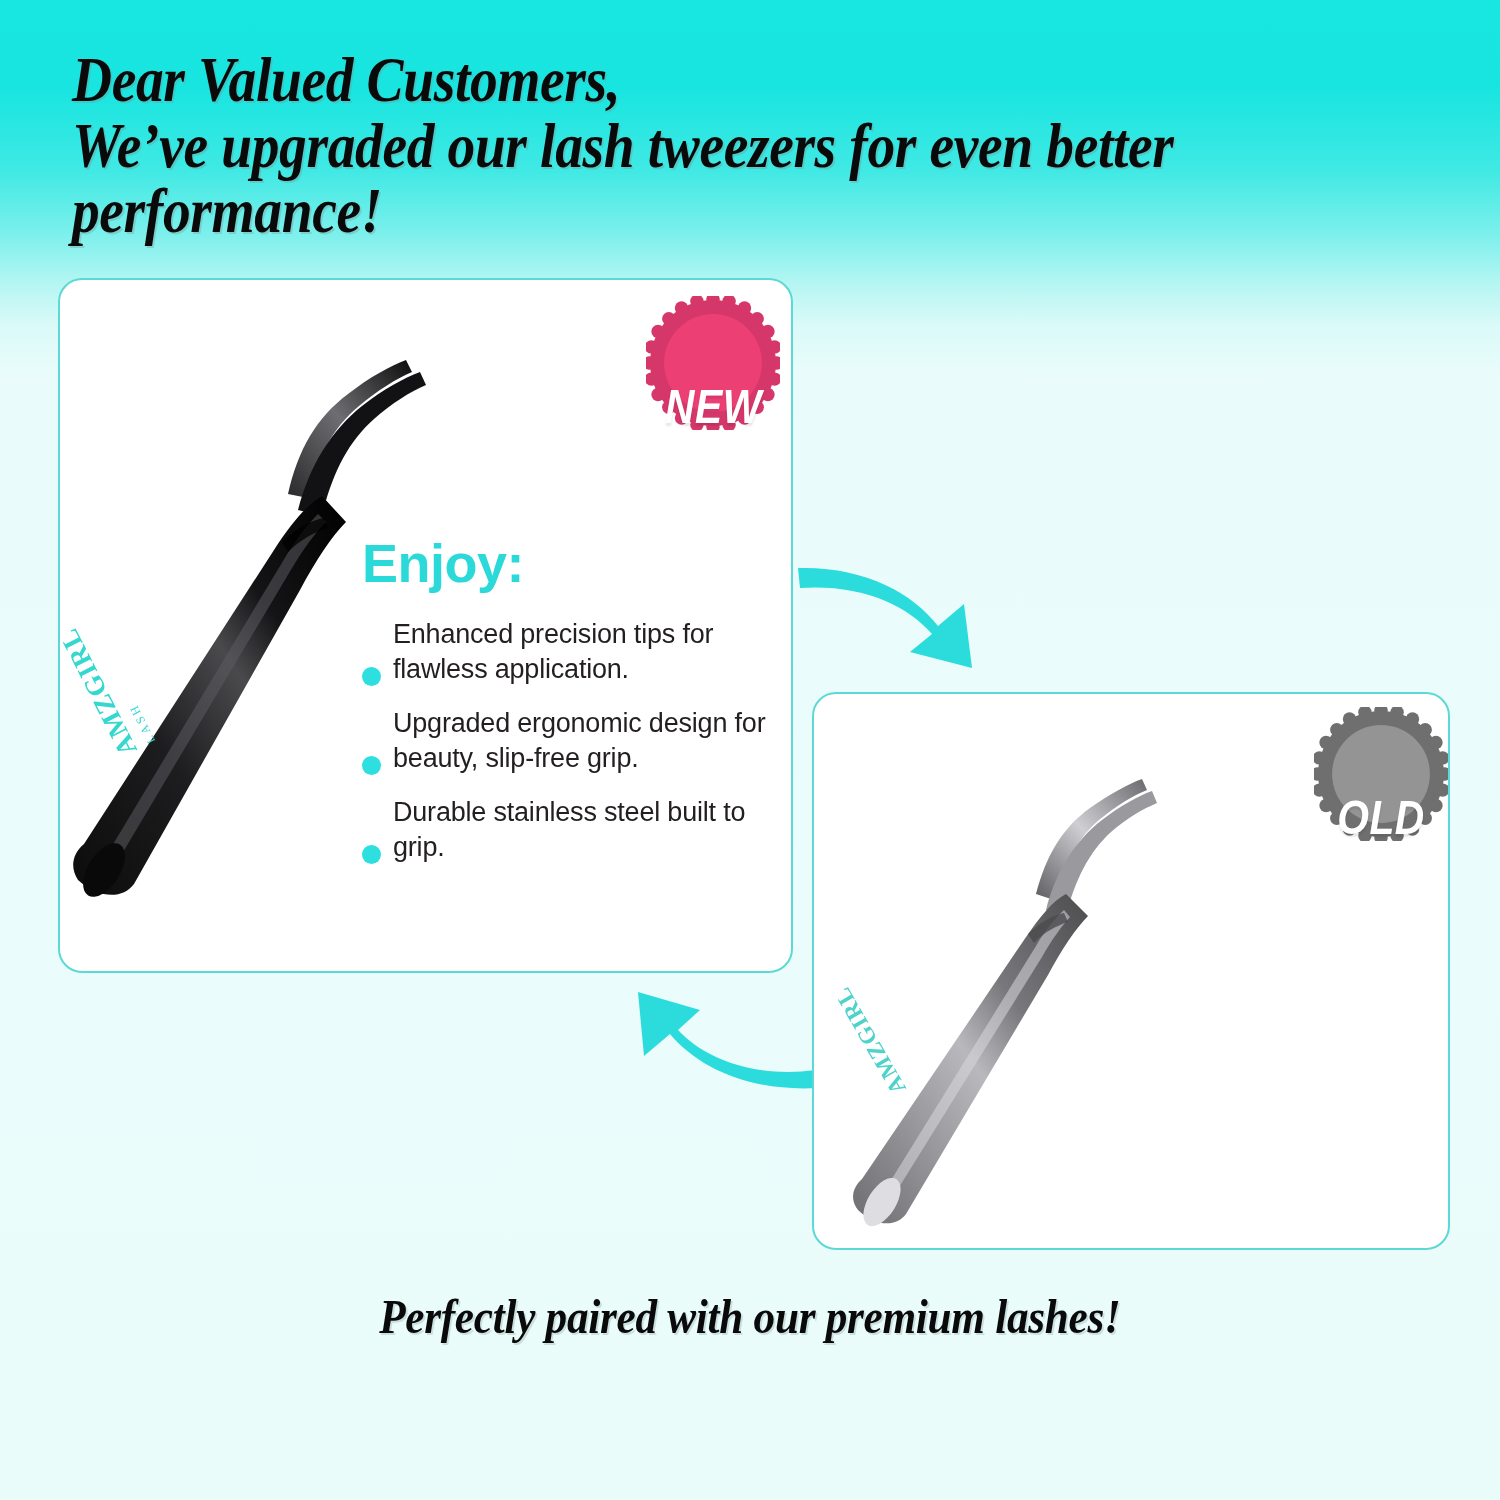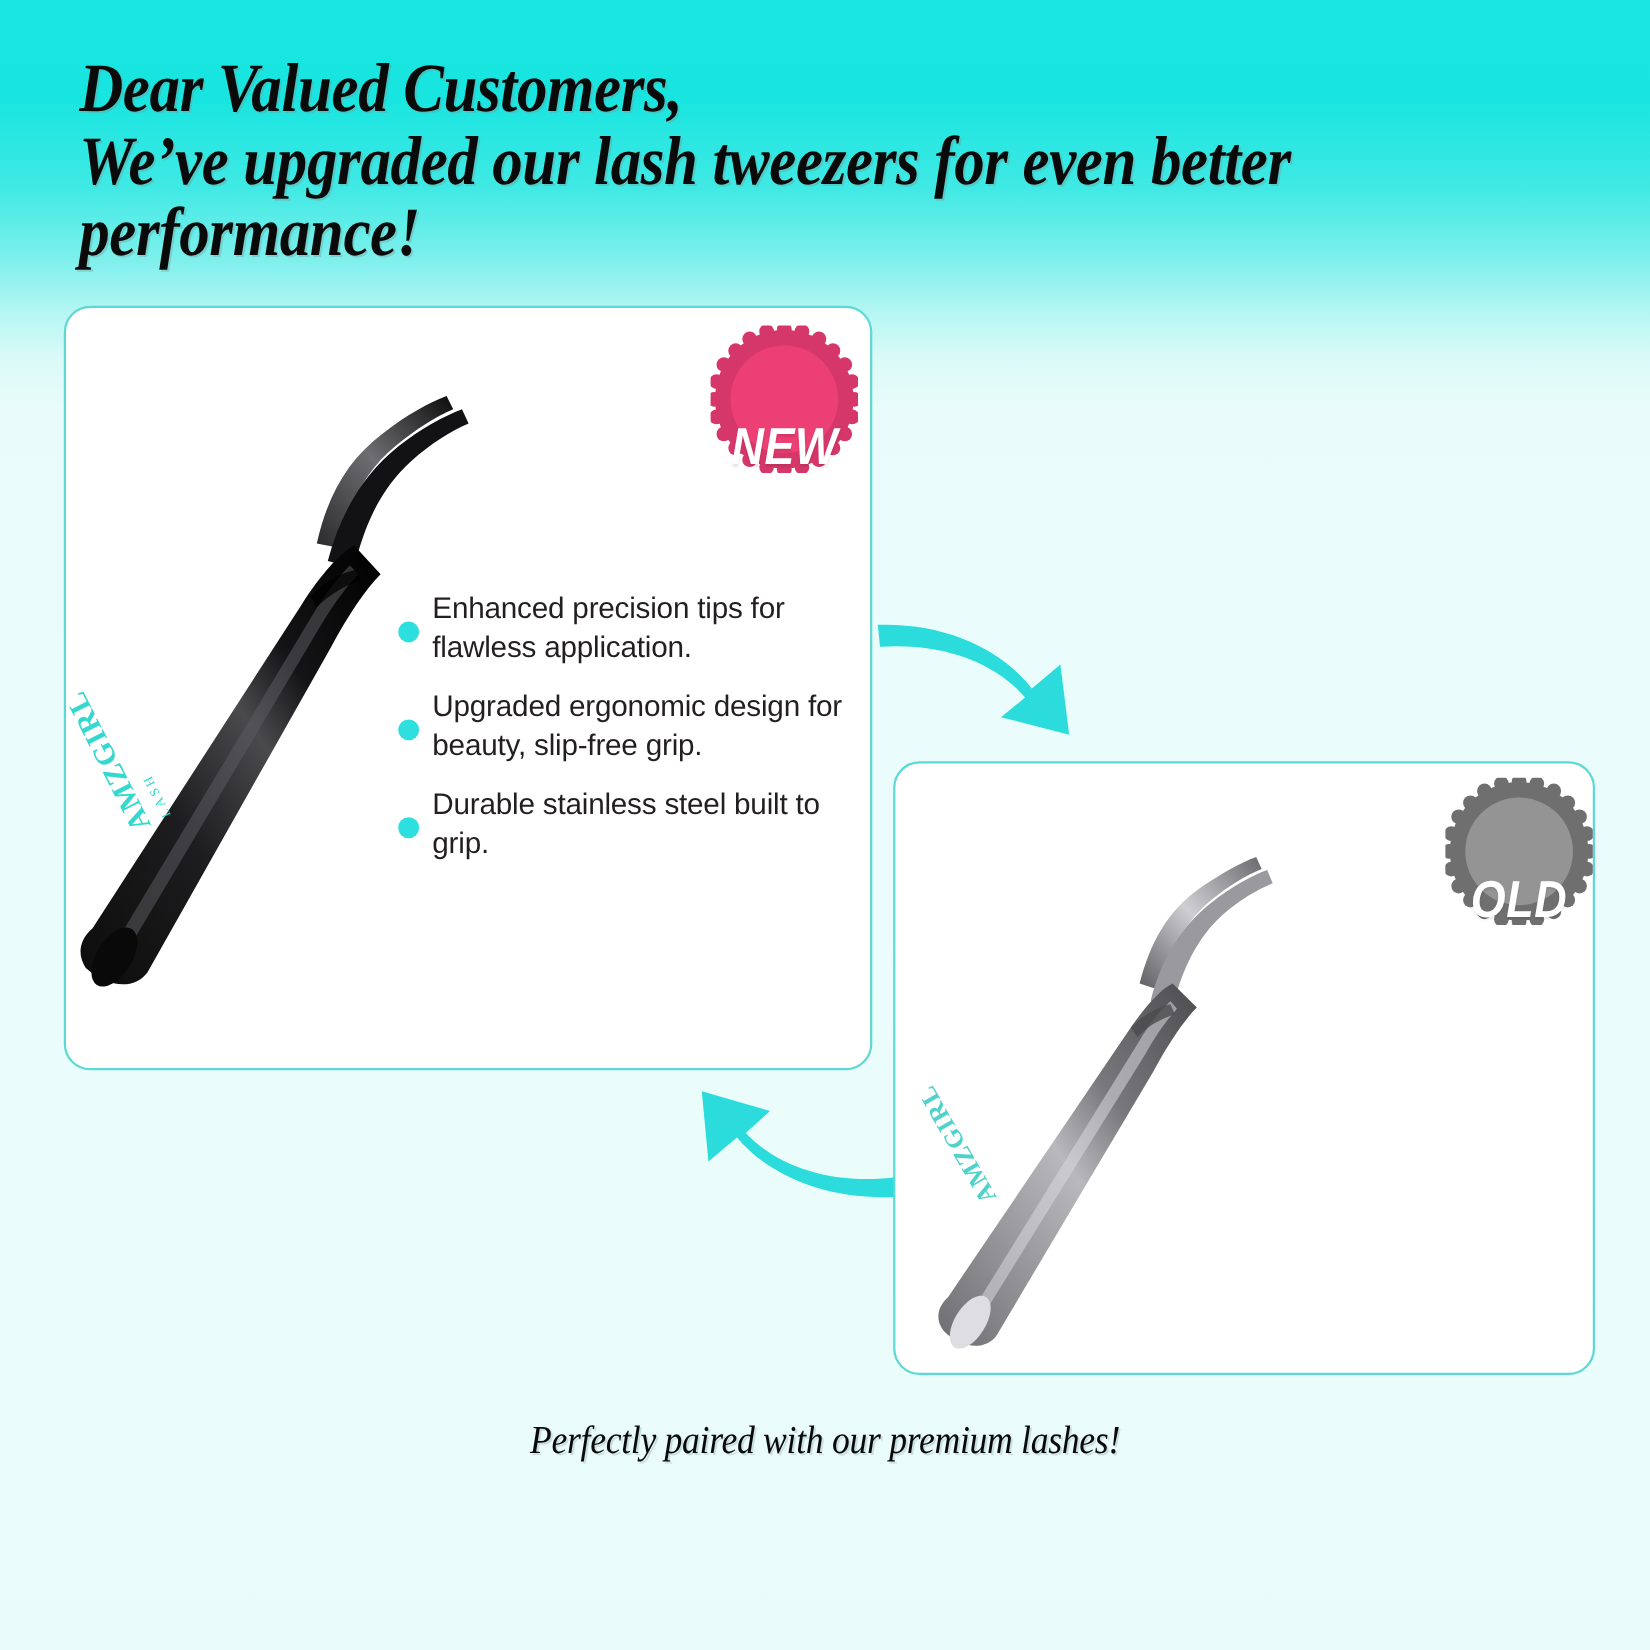--- a/index.html
+++ b/index.html
@@ -163,21 +163,21 @@
     font-size: 54px;
     font-weight: bold;
     color: #2BD9D9;
     letter-spacing: -0.5px;
     line-height: 1;
     margin-bottom: 27px;
   }
   .bullet-list { list-style: none; }
   .bullet-item {
     display: flex;
-    align-items: center;
+    align-items: flex-end;
     margin-bottom: 20px;
   }
   .bullet-dot {
     flex: 0 0 auto;
     width: 19px;
     height: 19px;
     border-radius: 50%;
     background: #2DDFDF;
     margin-top: 8px;
     margin-right: 12px;
@@ -207,23 +207,23 @@
   }
 
   
   .footer {
     position: absolute;
     left: 0;
     top: 1288px;
     width: 1500px;
     text-align: center;
     font-family: "Liberation Serif", serif;
-    font-weight: normal;
+    font-weight: bold;
     font-style: italic;
-    font-size: 36px;
+    font-size: 48px;
     line-height: 1.22;
     color: #0a0a0a;
     letter-spacing: -0.3px;
     text-shadow: 2px 2px 0 rgba(120,150,150,0.28);
   }
   .footer .ft-line { display: block; white-space: nowrap; }
   .footer .ft-line span { display: inline-block; transform: scaleX(0.9); }
 </style>
 </head>
 <body>
@@ -326,20 +326,21 @@
           <circle cx="26.5" cy="9" r="5"></circle>
             <circle cx="38" cy="4" r="5"></circle>
         </g>
         <circle cx="50" cy="50" r="36.5" fill="#EC3F74"></circle>
       </g>
     </svg>
     <span class="badge-label">NEW</span>
   </div>
 
   <div class="enjoy-block">
+    <div class="enjoy-title">Enjoy:</div>
     <ul class="bullet-list">
       <li class="bullet-item">
         <span class="bullet-dot"></span>
         <span class="bullet-text">Enhanced precision tips for flawless application.</span>
       </li>
       <li class="bullet-item">
         <span class="bullet-dot"></span>
         <span class="bullet-text">Upgraded ergonomic design for beauty, slip-free grip.</span>
       </li>
       <li class="bullet-item">

